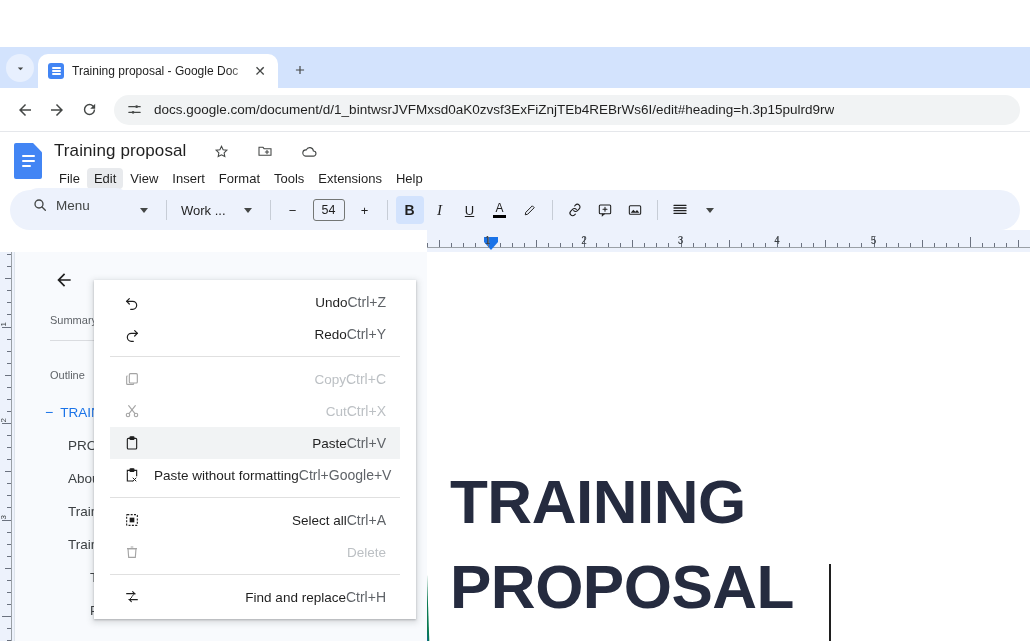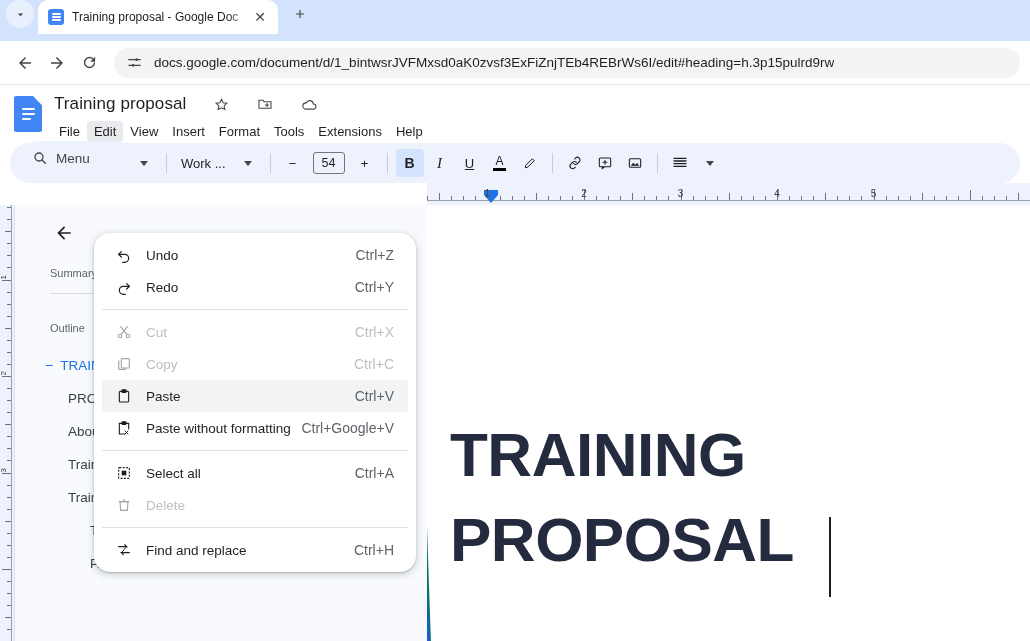--- a/index.html
+++ b/index.html
@@ -9,21 +9,23 @@
     font-family: "Liberation Sans", sans-serif;
     background: #ffffff;
   }
 
   
   .browser-top {
     background: #d3e3fd;
     height: 41px;
     position: relative;
     display: flex;
+    align-items: flex-end;
     padding-left: 6px;
+    margin-top: 47px;
   }
   .tabstrip-chevron {
     width: 28px; height: 28px;
     border-radius: 50%;
     background: #e8f0fe;
     display: flex; align-items: center; justify-content: center;
     margin-bottom: 6px;
     margin-right: 4px;
     flex: 0 0 auto;
   }
@@ -323,24 +325,25 @@
     width: 1.6px; height: 80px;
     background: #1f1f1f;
   }
 
   
   .dropdown {
     position: absolute;
     left: 94px; top: 148px;
     width: 322px;
     background: #ffffff;
-    border-radius: 16px;
+    border-radius: 0;
     box-shadow: 0 2px 6px 2px rgba(60,64,67,.15), 0 1px 2px rgba(60,64,67,.3);
-    padding: 6px 8px;
+    padding: 6px 16px;
     z-index: 40;
+    text-align: right;
   }
   .dd-item {
     display: flex;
     align-items: center;
     height: 32px;
     padding: 0 14px 0 12px;
     font-size: 13.5px;
     color: #1f1f1f;
   }
   .dd-item.hover { background: #f1f3f4; }
@@ -712,39 +715,39 @@
       </span>
       <span class="dd-label">Redo</span>
       <span class="dd-shortcut">Ctrl+Y</span>
     </div>
 
     <div class="dd-sep"></div>
 
     <div class="dd-item disabled">
       <span class="dd-icon">
         <svg width="16" height="16" viewBox="0 0 24 24" fill="none" stroke="#1f1f1f" stroke-width="1.7">
+            <rect x="8" y="4" width="12" height="14" rx="1.5"></rect>
+            <path d="M5.5 7.5H5a1 1 0 00-1 1V19a1 1 0 001 1h8.5a1 1 0 001-1v-.5"></path>
+          </svg>
+      </span>
+      <span class="dd-label">Copy</span>
+      <span class="dd-shortcut">Ctrl+C</span>
+    </div>
+
+    <div class="dd-item disabled">
+      <span class="dd-icon">
+        <svg width="16" height="16" viewBox="0 0 24 24" fill="none" stroke="#1f1f1f" stroke-width="1.7">
             <circle cx="6" cy="18" r="2.6"></circle>
             <circle cx="18" cy="18" r="2.6"></circle>
             <line x1="7.5" y1="16" x2="17" y2="4" stroke-linecap="round"></line>
             <line x1="16.5" y1="16" x2="7" y2="4" stroke-linecap="round"></line>
           </svg>
       </span>
       <span class="dd-label">Cut</span>
       <span class="dd-shortcut">Ctrl+X</span>
-    </div>
-
-    <div class="dd-item disabled">
-      <span class="dd-icon">
-        <svg width="16" height="16" viewBox="0 0 24 24" fill="none" stroke="#1f1f1f" stroke-width="1.7">
-            <rect x="8" y="4" width="12" height="14" rx="1.5"></rect>
-            <path d="M5.5 7.5H5a1 1 0 00-1 1V19a1 1 0 001 1h8.5a1 1 0 001-1v-.5"></path>
-          </svg>
-      </span>
-      <span class="dd-label">Copy</span>
-      <span class="dd-shortcut">Ctrl+C</span>
     </div>
 
     <div class="dd-item hover">
       <span class="dd-icon">
         <svg width="16" height="16" viewBox="0 0 24 24" fill="none" stroke="#1f1f1f" stroke-width="1.7">
             <rect x="5" y="5" width="14" height="16" rx="1.5"></rect>
             <rect x="9" y="2.6" width="6" height="4" rx="1" fill="#1f1f1f"></rect>
           </svg>
       </span>
       <span class="dd-label">Paste</span>

